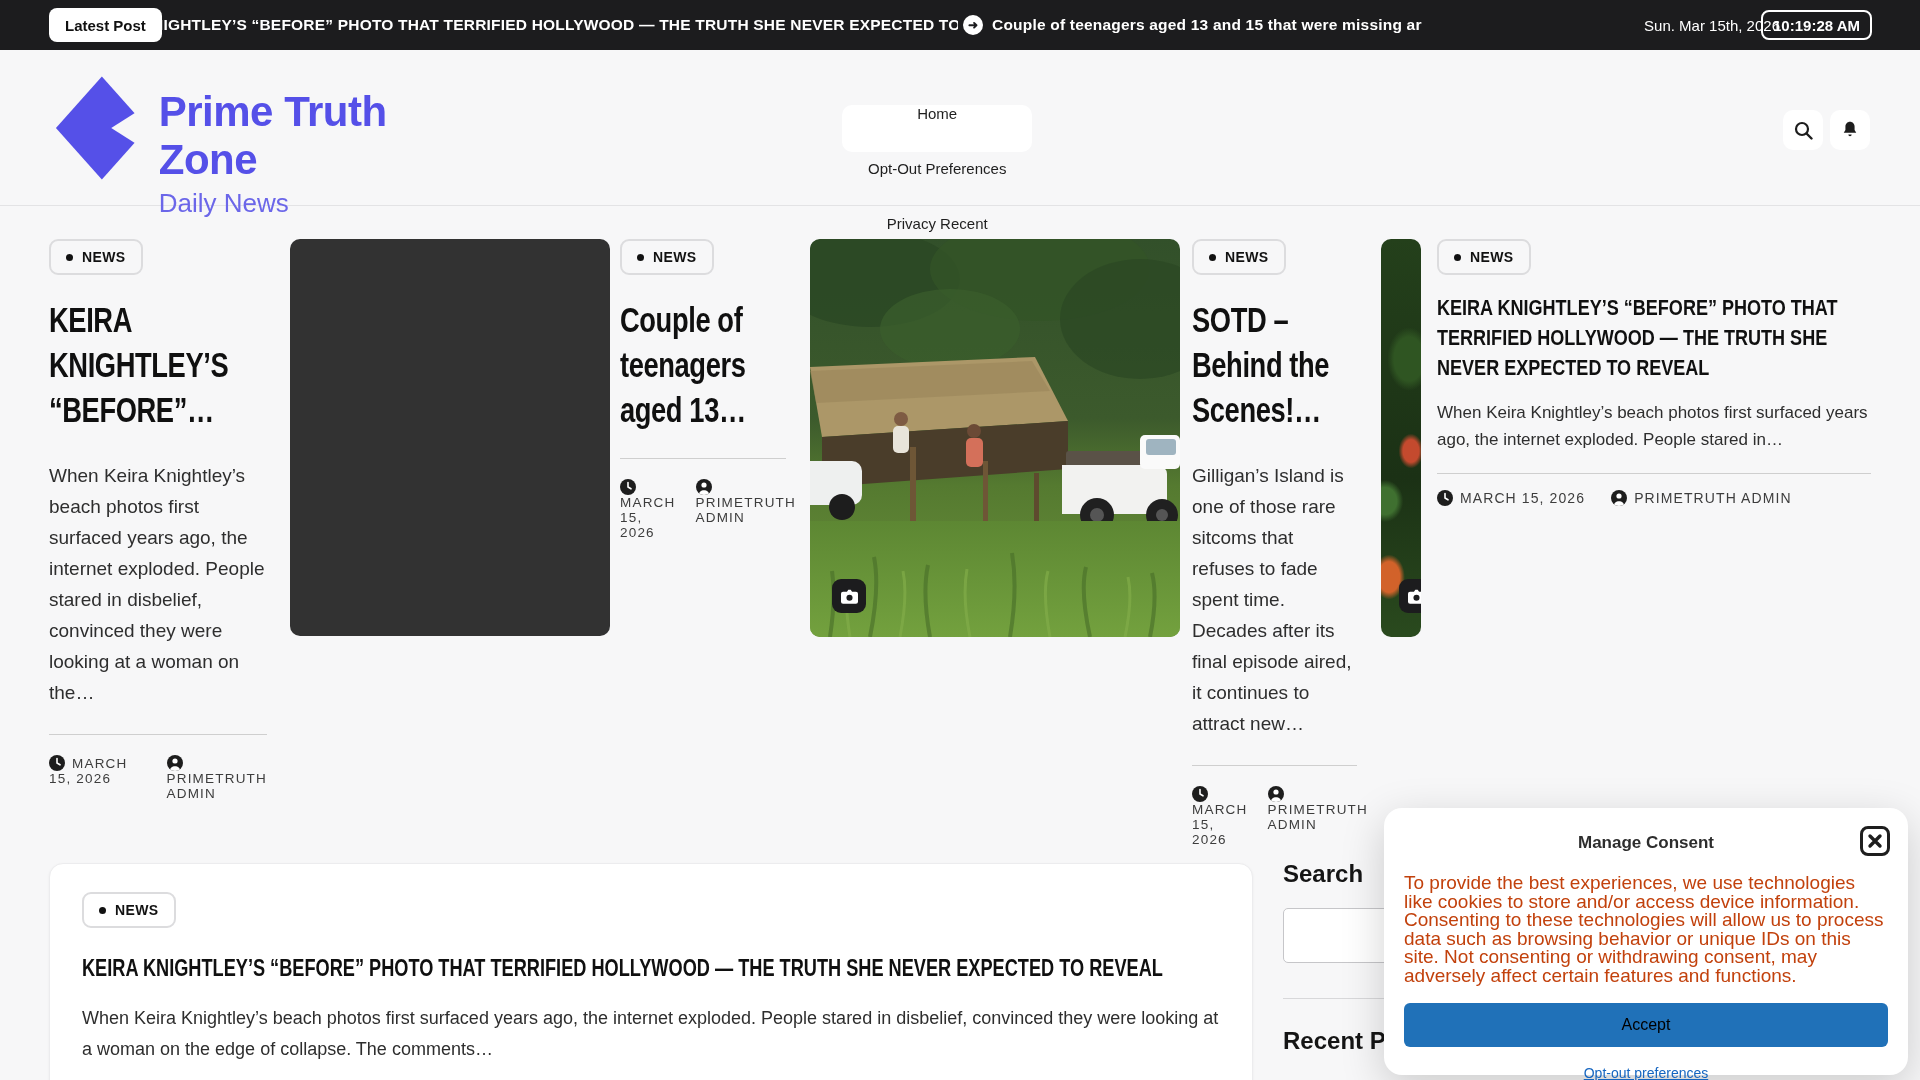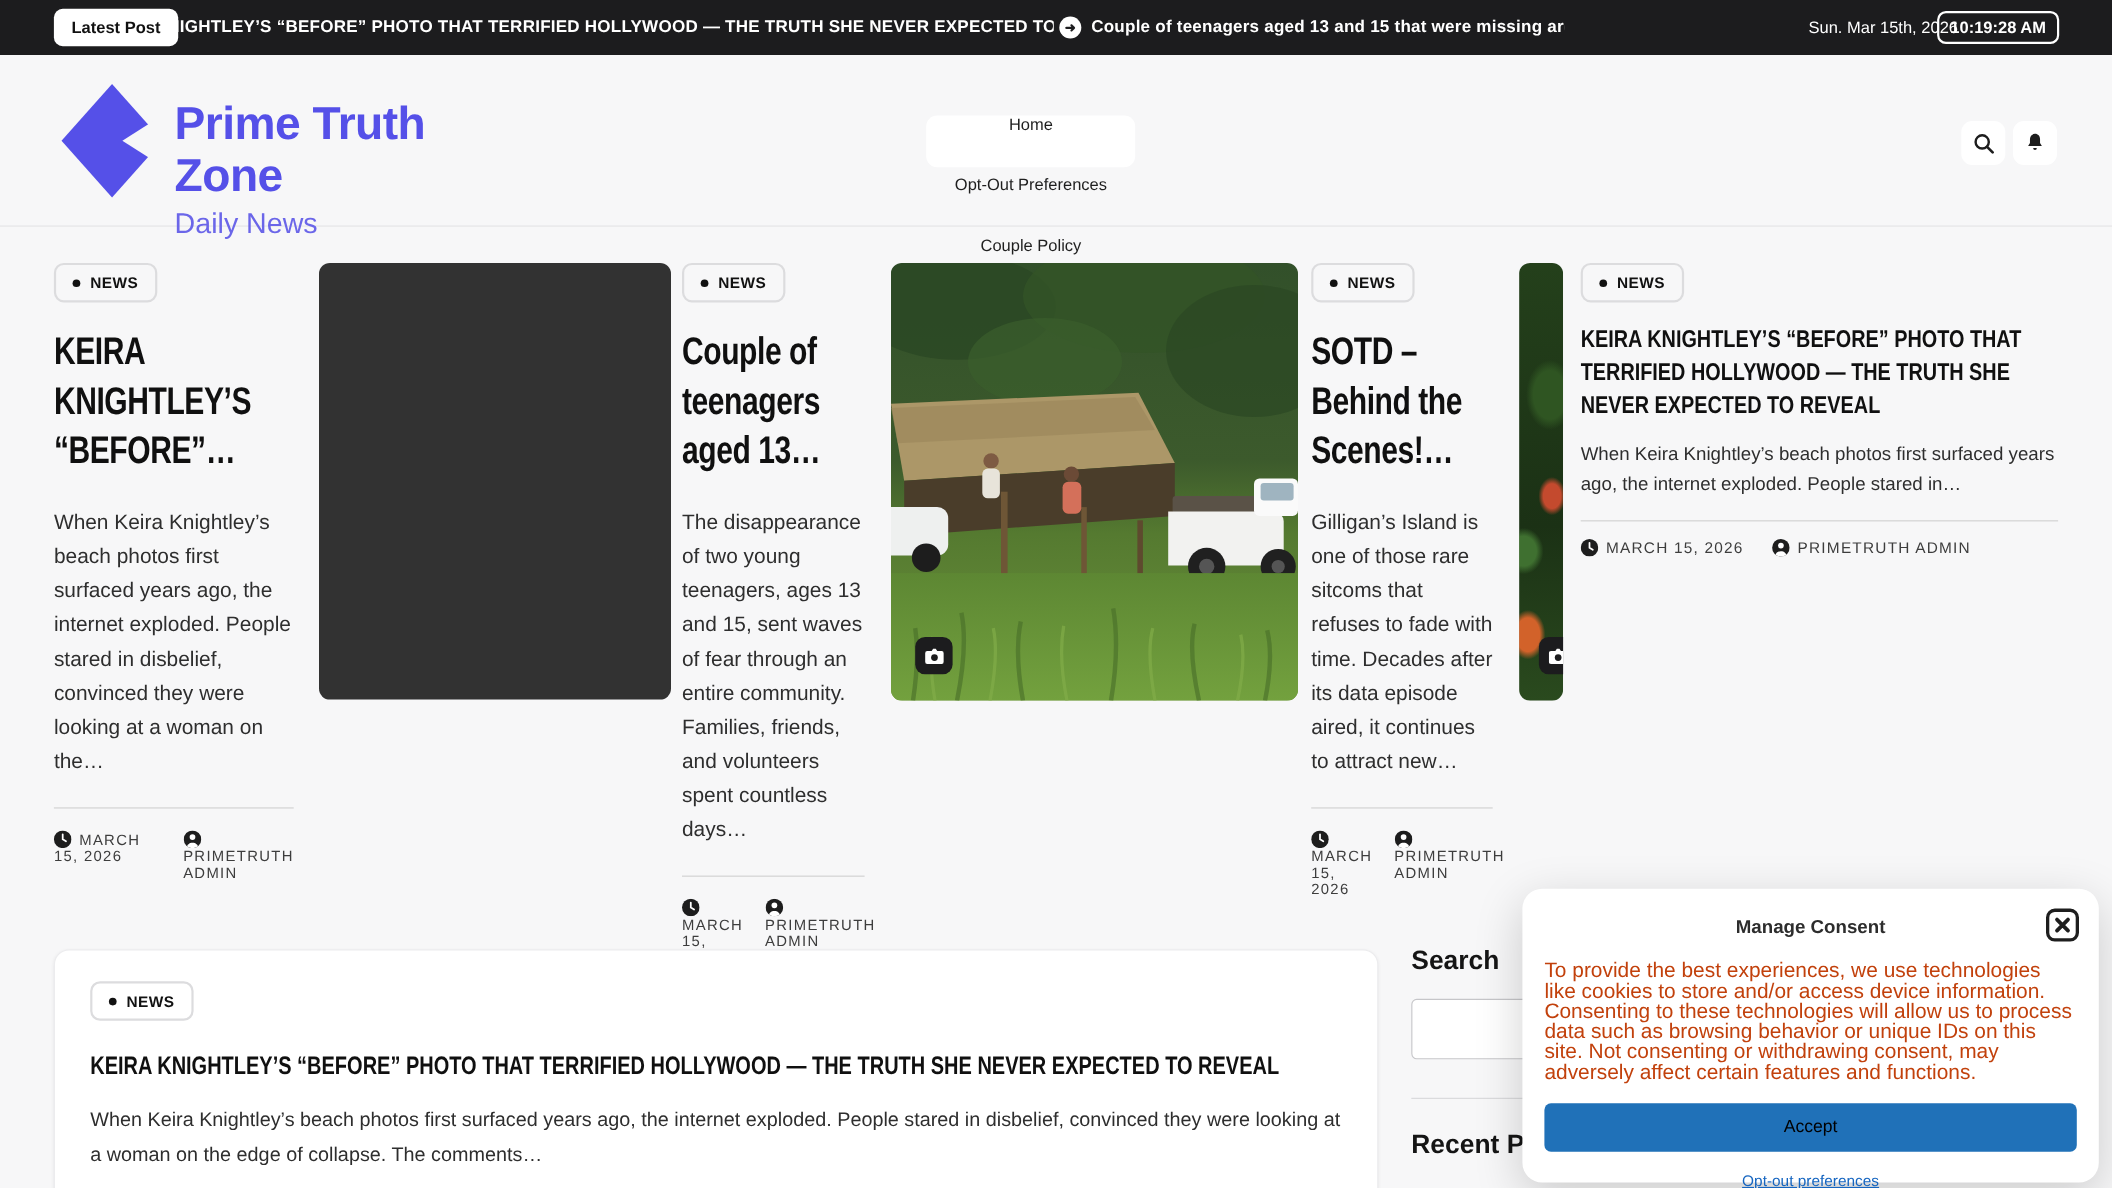--- a/index.html
+++ b/index.html
@@ -145,21 +145,21 @@
         <polygon points="104,28 104,84 60,56" fill="#f7f7f8"></polygon>
       </svg>
       <div class="brand-text">
         <div class="brand-name">Prime Truth Zone</div>
         <div class="brand-tag">Daily News</div>
       </div>
     </div>
     <div class="nav">
       <a>Home</a>
       <a>Opt-Out Preferences</a>
-      <a>Couple Policy</a>
+      <a>Privacy Recent</a>
     </div>
     <div class="icon-btn search">
       <svg width="19" height="19" viewBox="0 0 19 19">
         <circle cx="8" cy="8" r="6" fill="none" stroke="#1d1d1d" stroke-width="2.2"></circle>
         <line x1="12.5" y1="12.5" x2="17.5" y2="17.5" stroke="#1d1d1d" stroke-width="2.4" stroke-linecap="round"></line>
       </svg>
     </div>
     <div class="icon-btn bell">
       <svg width="20" height="20" viewBox="0 0 24 24">
         <path d="M12 2c-3.3 0-5.5 2.6-5.5 5.8V12l-2 3.4h15l-2-3.4V7.8C17.5 4.6 15.3 2 12 2z" fill="#1d1d1d"></path>
@@ -201,21 +201,20 @@
   </div>
 
   <div class="art-img img-dark"></div>
 
   <div class="post-card" style="left:620px; width:166px;">
     <div class="badge">
         <span class="dot"></span>
         <span>NEWS</span>
       </div>
     <div class="title-lg">Couple of teenagers aged 13…</div>
-    <div class="excerpt">The disappearance of two young teenagers, ages 13 and 15, sent waves of fear through an entire community. Families, friends, and volunteers spent countless days…</div>
     <hr class="hr">
     <div class="meta">
       <span class="mi">
         <svg width="16" height="16" viewBox="0 0 16 16">
             <circle cx="8" cy="8" r="8" fill="#1d1d1d"></circle>
             <path d="M8 3.5V8l3 1.8" stroke="#fff" stroke-width="1.6" fill="none" stroke-linecap="round"></path>
           </svg><span>MARCH 15, 2026</span>
       </span>
       <span class="mi">
         <svg width="16" height="16" viewBox="0 0 16 16">
@@ -279,21 +278,21 @@
       </svg>
     </div>
   </div>
 
   <div class="post-card" style="left:1192px; width:165px;">
     <div class="badge">
         <span class="dot"></span>
         <span>NEWS</span>
       </div>
     <div class="title-lg">SOTD – Behind the Scenes!…</div>
-    <div class="excerpt">Gilligan’s Island is one of those rare sitcoms that refuses to fade with time. Decades after its data episode aired, it continues to attract new…</div>
+    <div class="excerpt">Gilligan’s Island is one of those rare sitcoms that refuses to fade spent time. Decades after its final episode aired, it continues to attract new…</div>
     <hr class="hr">
     <div class="meta">
       <span class="mi">
         <svg width="16" height="16" viewBox="0 0 16 16">
             <circle cx="8" cy="8" r="8" fill="#1d1d1d"></circle>
             <path d="M8 3.5V8l3 1.8" stroke="#fff" stroke-width="1.6" fill="none" stroke-linecap="round"></path>
           </svg><span>MARCH 15, 2026</span>
       </span>
       <span class="mi">
         <svg width="16" height="16" viewBox="0 0 16 16">

